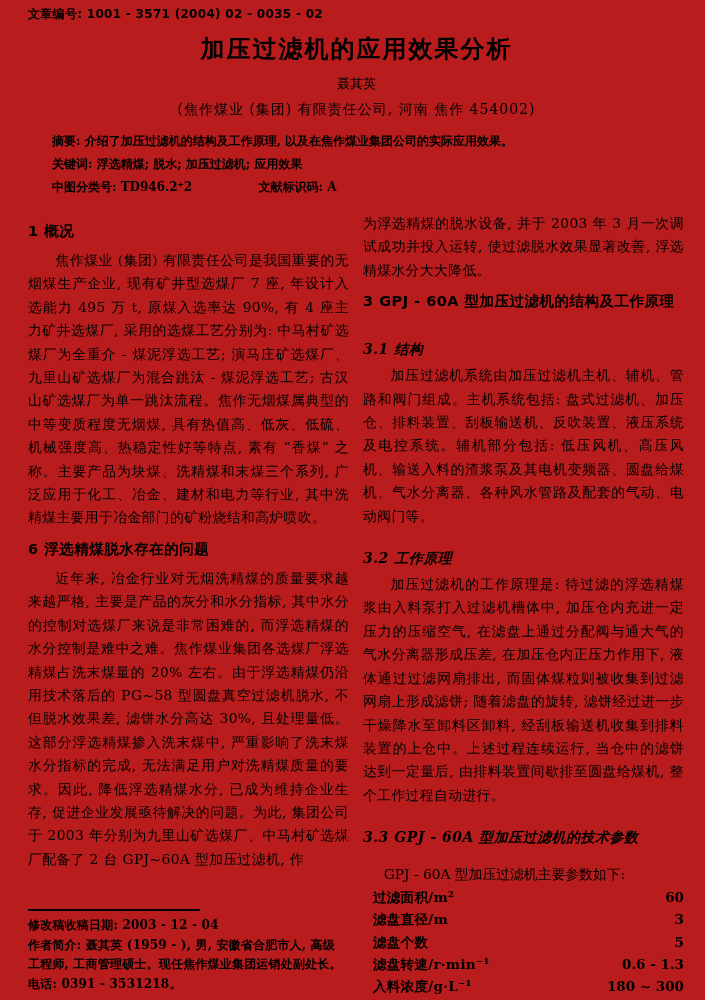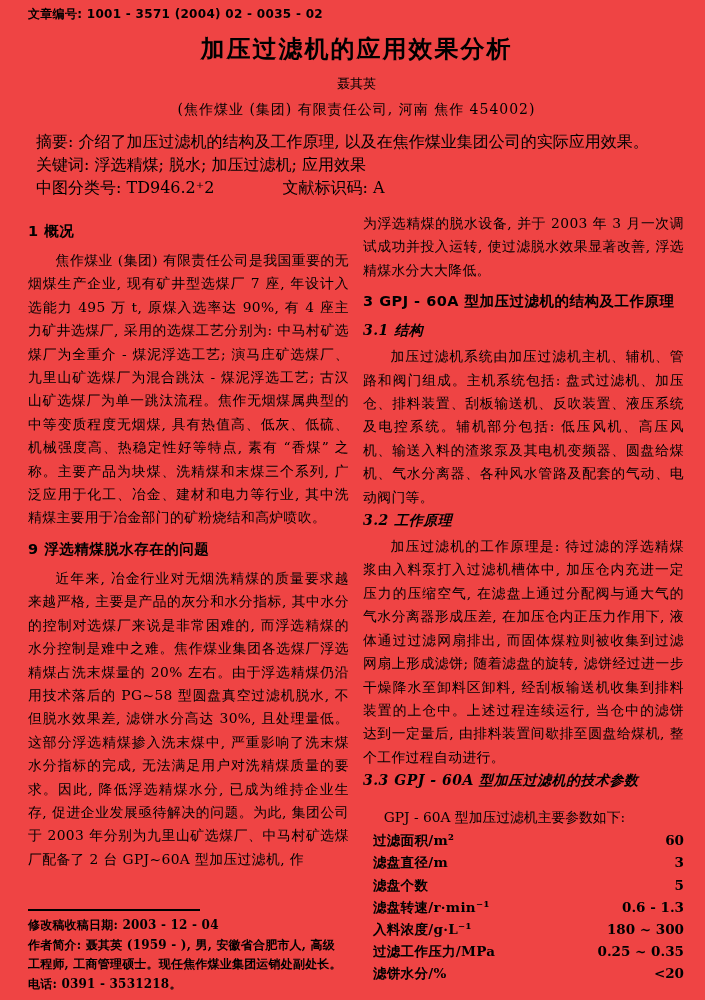--- a/index.html
+++ b/index.html
@@ -1,35 +1,35 @@
 <!DOCTYPE html>
 <html><head>
 <meta charset="utf-8">
 <style>
   html,body{margin:0;padding:0;background:#e8e8e4;}
   .page{
-    width:705px;height:1000px;background:#ef4444;color:#000;
+    width:705px;height:1000px;background:#b91c1c;color:#000;
     margin:0 auto;position:relative;overflow:hidden;
     font-family:"DejaVu Serif","Liberation Serif",serif;
     box-sizing:border-box;padding:6px 20px 0 28px;
   }
   .article-no{font-family:"DejaVu Sans","Liberation Sans",sans-serif;font-weight:bold;font-size:12px;letter-spacing:.3px;}
   .title{font-family:"DejaVu Sans","Liberation Sans",sans-serif;font-weight:bold;text-align:center;font-size:24px;margin-top:10px;letter-spacing:2px;}
   .author{text-align:center;font-size:13px;font-weight:normal;margin-top:10px;}
   .affil{text-align:center;font-size:14px;font-weight:normal;margin-top:8px;letter-spacing:1px;}
-  .meta{margin:12px 0 0 8px;font-size:16px;font-weight:normal;line-height:21px;}
+  .meta{margin:12px 0 0 24px;font-size:12px;font-weight:bold;line-height:21px;}
   .meta .row{margin-top:2px;}
   .meta .clc-row span{display:inline-block;}
   .meta .gap{display:inline-block;width:58px;}
   .columns{display:flex;gap:14px;margin-top:14px;height:786px;}
   .col{width:321px;display:flex;flex-direction:column;}
   .body-text{font-size:13.8px;line-height:23.4px;text-align:justify;letter-spacing:.4px;}
   .body-text.indent{text-indent:2em;}
   .h-num{font-family:"DejaVu Sans","Liberation Sans",sans-serif;font-weight:bold;font-size:14.5px;margin:10px 0 8px 0;letter-spacing:.5px;}
-  .h-sub{font-family:"DejaVu Serif","Liberation Serif",serif;font-weight:bold;font-style:italic;font-size:14px;margin:3px 0 5px 0;letter-spacing:.5px;}
+  .h-sub{font-family:"DejaVu Serif","Liberation Serif",serif;font-weight:bold;font-style:italic;font-size:14px;margin:22px 0 5px 0;letter-spacing:.5px;}
   .param-intro{font-size:13.8px;line-height:22px;text-indent:1.5em;margin-top:11px;}
   .param-table{margin-top:4px;padding-left:10px;}
   .param-row{display:flex;justify-content:space-between;align-items:baseline;height:22.2px;font-size:13.5px;}
   .param-label{font-weight:bold;letter-spacing:.3px;}
   .param-value{font-weight:bold;}
   .footnote{margin-top:auto;padding-bottom:4px;}
   .footnote-rule{width:172px;height:2px;background:#000;margin-bottom:5px;}
   .footnote div{font-size:12px;font-weight:bold;line-height:19.5px;letter-spacing:.2px;}
 </style>
 </head>
@@ -60,21 +60,21 @@
       <span>A</span>
     </div>
   </div>
 
   <div class="columns">
 
     <div class="col">
       <div class="h-num">1  概况</div>
       <div class="body-text indent">焦作煤业 (集团) 有限责任公司是我国重要的无烟煤生产企业, 现有矿井型选煤厂 7 座, 年设计入选能力 495 万 t, 原煤入选率达 90%, 有 4 座主力矿井选煤厂, 采用的选煤工艺分别为: 中马村矿选煤厂为全重介 - 煤泥浮选工艺; 演马庄矿选煤厂、九里山矿选煤厂为混合跳汰 - 煤泥浮选工艺; 古汉山矿选煤厂为单一跳汰流程。焦作无烟煤属典型的中等变质程度无烟煤, 具有热值高、低灰、低硫、机械强度高、热稳定性好等特点, 素有 “香煤” 之称。主要产品为块煤、洗精煤和末煤三个系列, 广泛应用于化工、冶金、建材和电力等行业, 其中洗精煤主要用于冶金部门的矿粉烧结和高炉喷吹。</div>
 
-      <div class="h-num">9  浮选精煤脱水存在的问题</div>
+      <div class="h-num">6  浮选精煤脱水存在的问题</div>
       <div class="body-text indent">近年来, 冶金行业对无烟洗精煤的质量要求越来越严格, 主要是产品的灰分和水分指标, 其中水分的控制对选煤厂来说是非常困难的, 而浮选精煤的水分控制是难中之难。焦作煤业集团各选煤厂浮选精煤占洗末煤量的 20% 左右。由于浮选精煤仍沿用技术落后的 PG~58 型圆盘真空过滤机脱水, 不但脱水效果差, 滤饼水分高达 30%, 且处理量低。这部分浮选精煤掺入洗末煤中, 严重影响了洗末煤水分指标的完成, 无法满足用户对洗精煤质量的要求。因此, 降低浮选精煤水分, 已成为维持企业生存, 促进企业发展亟待解决的问题。为此, 集团公司于 2003 年分别为九里山矿选煤厂、中马村矿选煤厂配备了 2 台 GPJ~60A 型加压过滤机, 作</div>
 
       <div class="footnote">
         <div class="footnote-rule"></div>
         <div>修改稿收稿日期: 2003 - 12 - 04</div>
         <div>作者简介: 聂其英 (1959 - ), 男, 安徽省合肥市人, 高级</div>
         <div>工程师, 工商管理硕士。现任焦作煤业集团运销处副处长。</div>
         <div>电话: 0391 - 3531218。</div>
       </div>
     </div>

